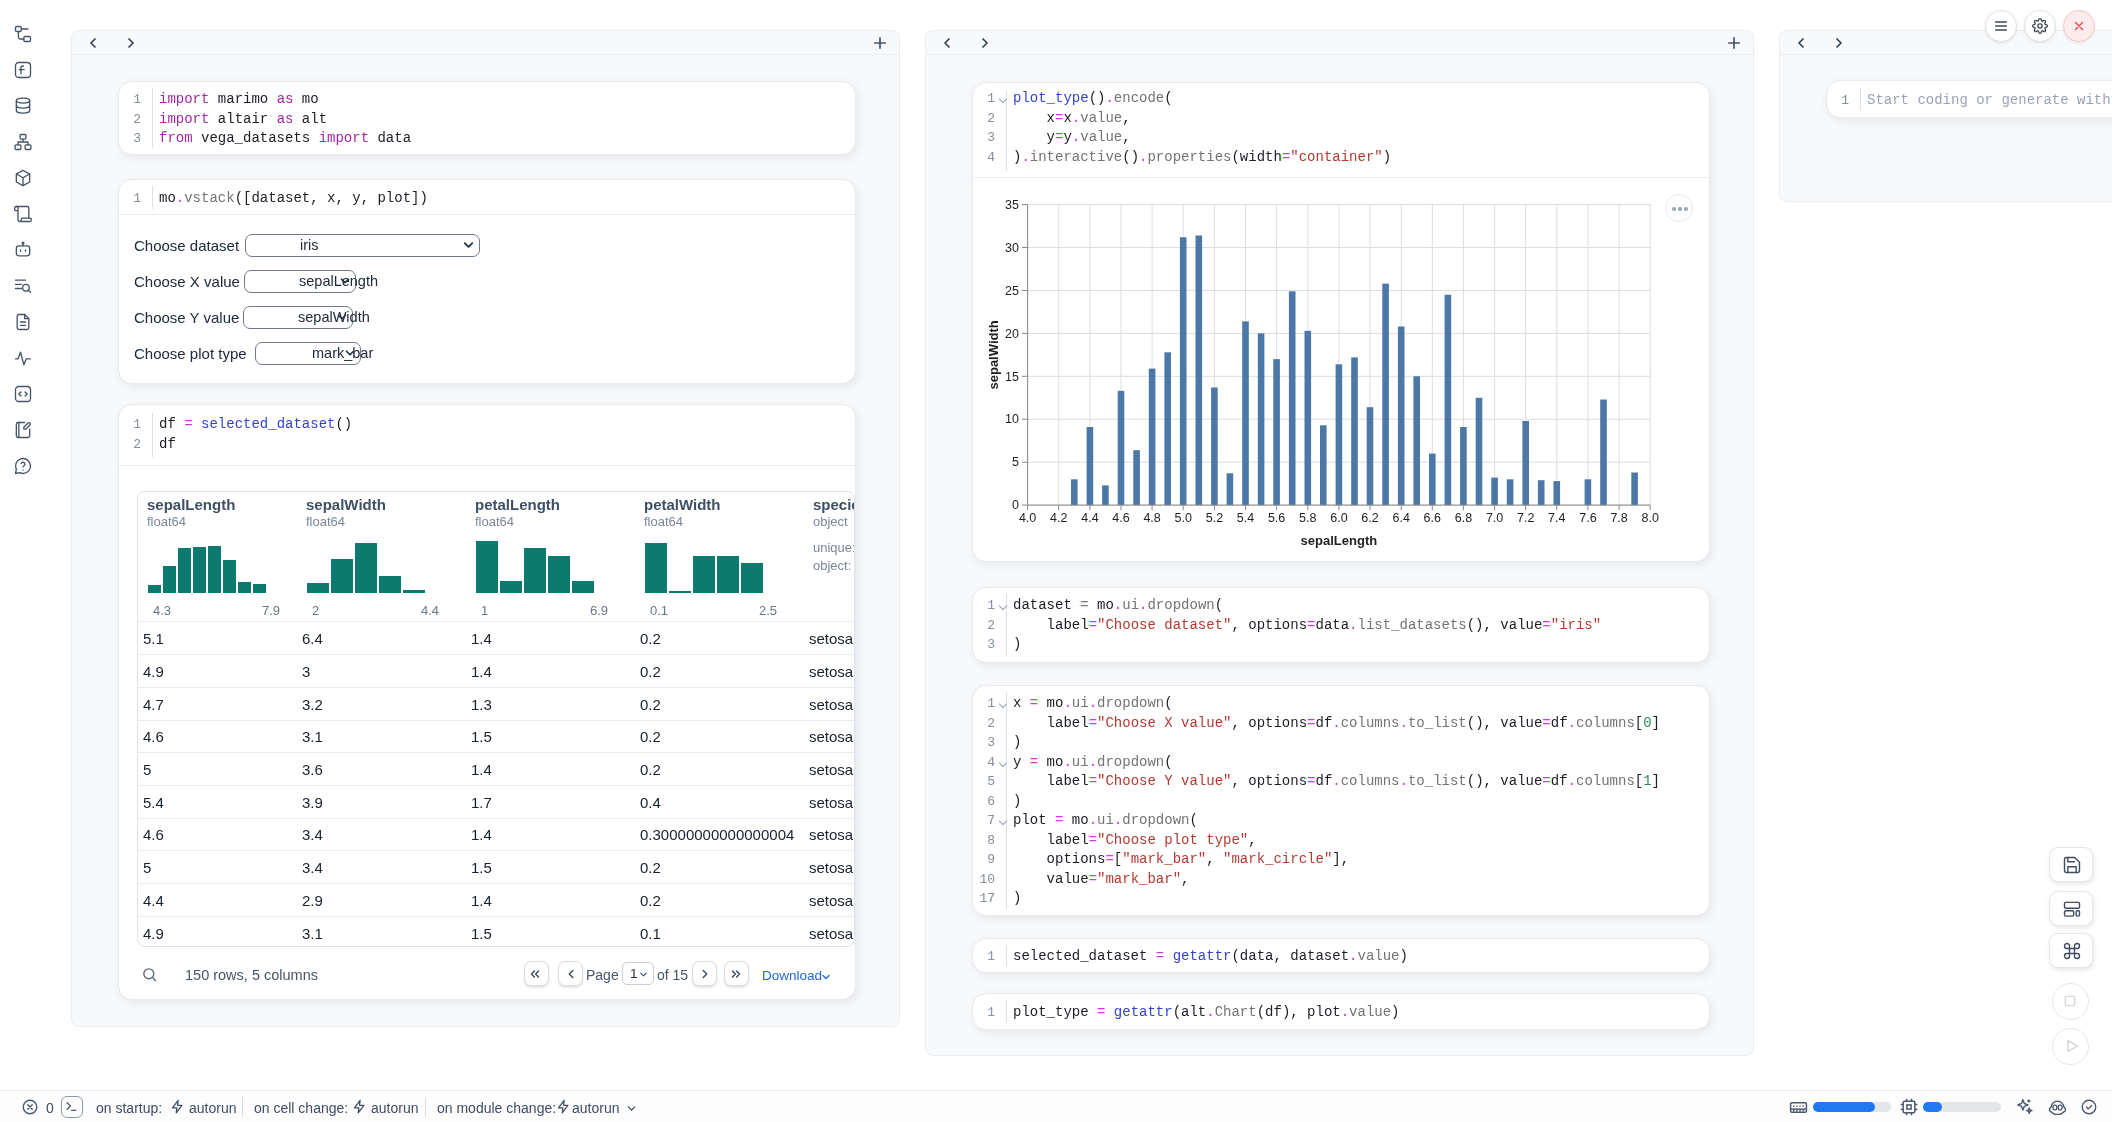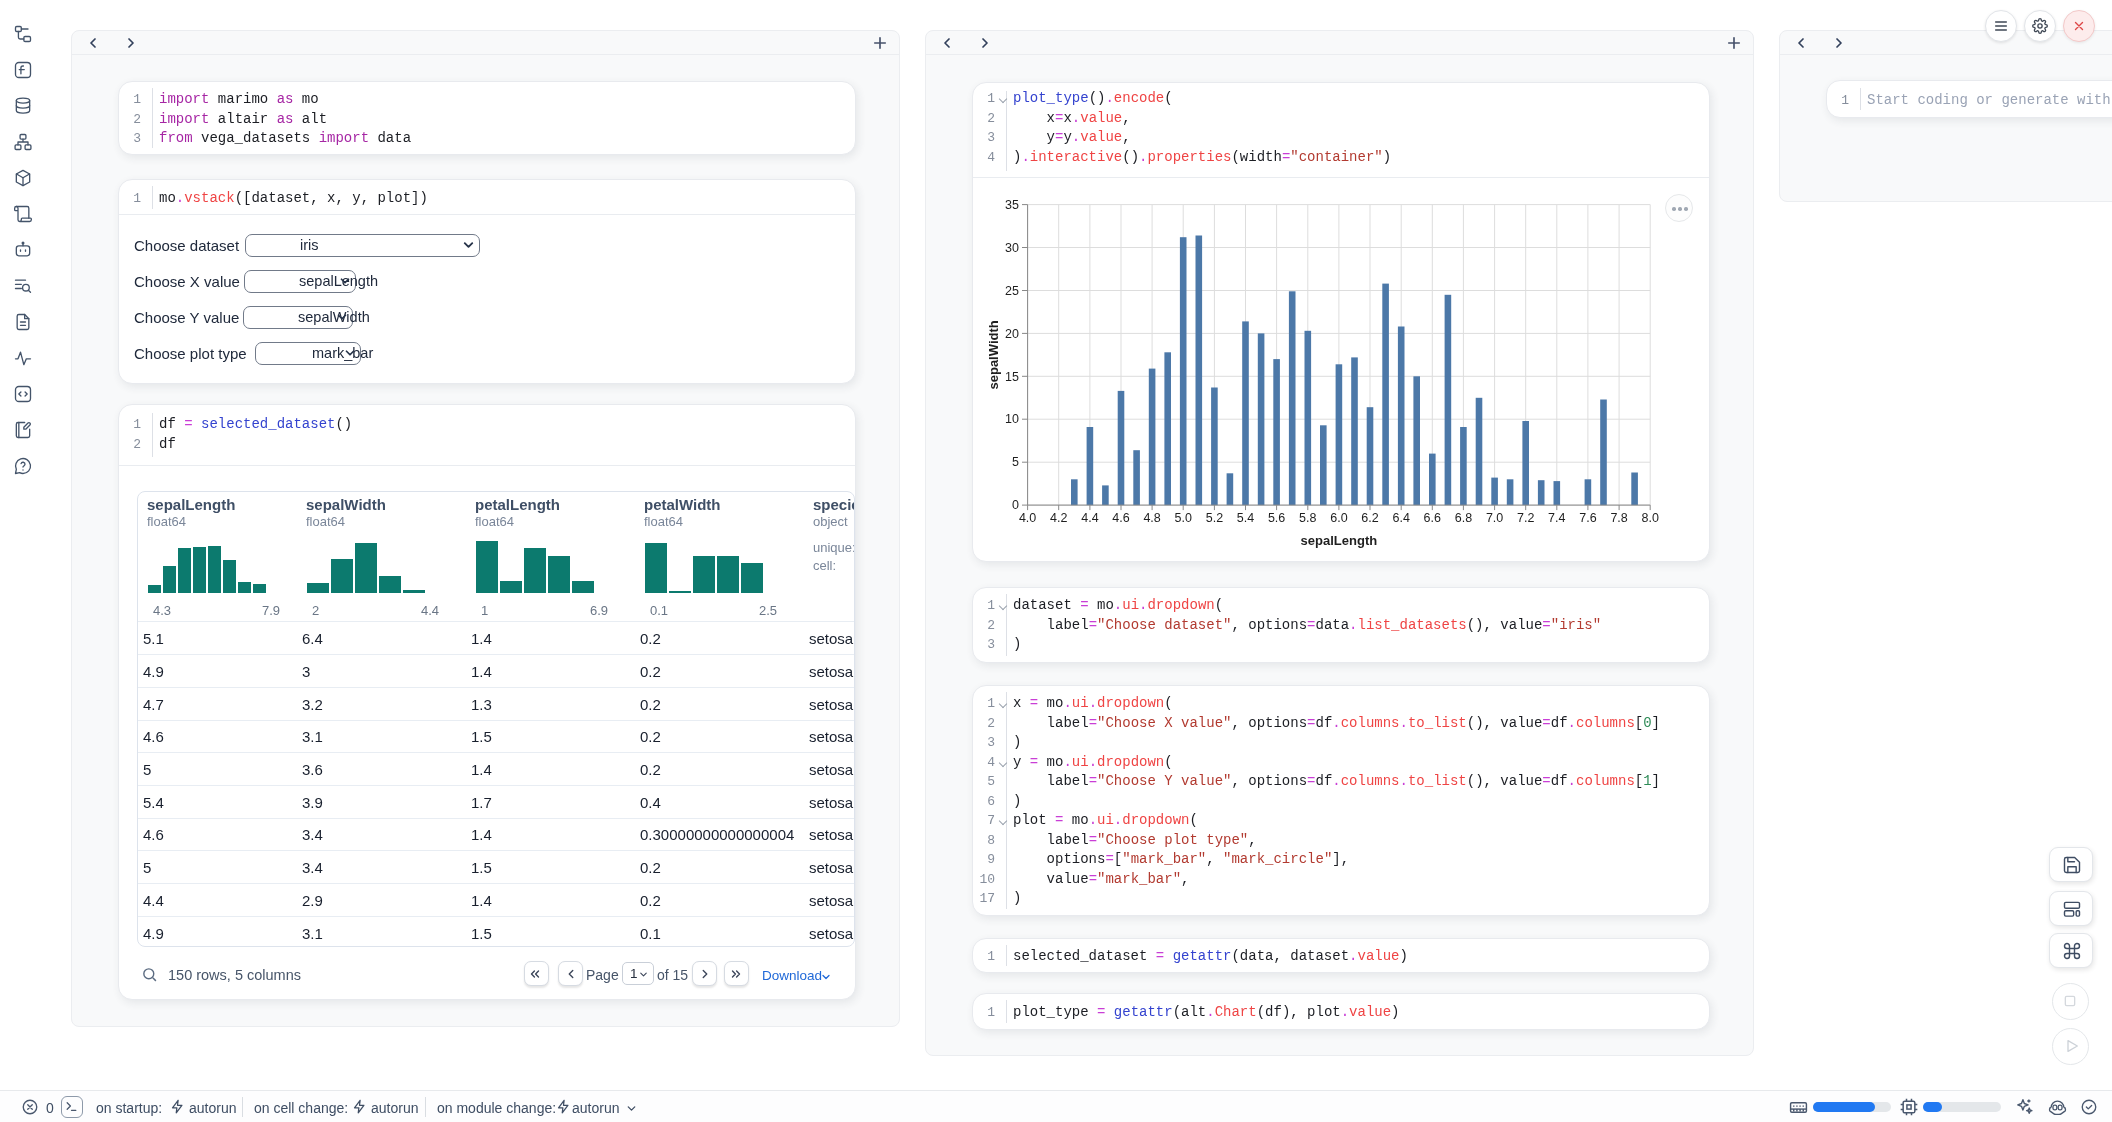--- a/index.html
+++ b/index.html
@@ -15,21 +15,21 @@
   .code { position:absolute; left:0; right:0; top:0; font-family:"Liberation Mono", monospace;
     font-size:14px; line-height:19.5px; color:#1c1e24; }
   .cl { position:relative; padding-left:40px; white-space:pre; height:19.5px; }
   .ln { position:absolute; left:0; top:0; width:22px; text-align:right; color:#868e9c; font-size:13px; }
   .fold { position:absolute; left:26px; top:7px; width:8px; height:8px; }
   .fold:after { content:''; position:absolute; left:1px; top:0; width:5px; height:5px;
     border-right:1.5px solid #9aa2ad; border-bottom:1.5px solid #9aa2ad; transform:rotate(45deg); }
   .gut { position:absolute; left:32.5px; top:6px; bottom:6px; width:1px; background:#dde0e6; }
   .kw { color:#a626a4; }
   .fn { color:#3443cf; }
-  .mt { color:#ef4444;margin-top:12px; }
+  .mt { color:#737373;margin-top:12px; }
   .st { color:#b23a30; }
   .op { color:#c93ed6; }
   .nm { color:#2e8b57; }
   .outdiv { position:absolute; left:0; right:0; height:1px; background:#e9ecf0; }
   .uilabel { position:absolute; font-size:15px; color:#202a3c; }
   .sel { position:absolute; background:#fff; border:1.4px solid #717a89; border-radius:7px;
     font-size:14.5px; color:#202a3c; }
   .sel .txt { position:absolute; left:14px; top:50%; transform:translateY(-50%); white-space:nowrap;margin-left:40px; }
   .sel svg { position:absolute; right:3px; top:50%; transform:translateY(-50%); }
 </style>
@@ -224,21 +224,21 @@
 <div style="position:absolute; left:507.0px; top:51.0px; width:22.4px; height:50.0px; background:#0c7a6e;"></div>
 <div style="position:absolute; left:531.0px; top:99.0px; width:22.4px; height:2.0px; background:#0c7a6e;"></div>
 <div style="position:absolute; left:555.0px; top:63.5px; width:22.4px; height:37.5px; background:#0c7a6e;"></div>
 <div style="position:absolute; left:579.0px; top:63.5px; width:22.4px; height:37.5px; background:#0c7a6e;"></div>
 <div style="position:absolute; left:603.0px; top:70.5px; width:22.4px; height:30.5px; background:#0c7a6e;"></div>
 <div style="position:absolute; left:512px; top:111px; font-size:13px; color:#6a7686;">0.1</div>
 <div style="position:absolute; left:599px; top:111px; width:40px; text-align:right; font-size:13px; color:#6a7686;">2.5</div>
 <div style="position:absolute; left:675px; top:4px; font-size:15px; font-weight:bold; color:#3f4f66;">species</div>
 <div style="position:absolute; left:675px; top:22px; font-size:13px; color:#7a8699;">object</div>
 <div style="position:absolute; left:675px; top:48px; font-size:13px; color:#7a8699;">unique:</div>
-<div style="position:absolute; left:675px; top:66px; font-size:13px; color:#7a8699;">cell:</div>
+<div style="position:absolute; left:675px; top:66px; font-size:13px; color:#7a8699;">object:</div>
 <div style="position:absolute; left:0; width:718px; top:129.4px; height:32.7px; border-top:1px solid #e8edf3;">
 <span style="position:absolute; left:5px; top:50%; transform:translateY(-50%); font-size:15px; color:#19202e; white-space:nowrap;">5.1</span>
 <span style="position:absolute; left:164px; top:50%; transform:translateY(-50%); font-size:15px; color:#19202e; white-space:nowrap;">6.4</span>
 <span style="position:absolute; left:333px; top:50%; transform:translateY(-50%); font-size:15px; color:#19202e; white-space:nowrap;">1.4</span>
 <span style="position:absolute; left:502px; top:50%; transform:translateY(-50%); font-size:15px; color:#19202e; white-space:nowrap;">0.2</span>
 <span style="position:absolute; left:671px; top:50%; transform:translateY(-50%); font-size:15px; color:#19202e; white-space:nowrap;">setosa</span>
 </div>
 <div style="position:absolute; left:0; width:718px; top:162.1px; height:32.7px; border-top:1px solid #e8edf3;">
 <span style="position:absolute; left:5px; top:50%; transform:translateY(-50%); font-size:15px; color:#19202e; white-space:nowrap;">4.9</span>
 <span style="position:absolute; left:164px; top:50%; transform:translateY(-50%); font-size:15px; color:#19202e; white-space:nowrap;">3</span>
@@ -301,21 +301,21 @@
 <span style="position:absolute; left:333px; top:50%; transform:translateY(-50%); font-size:15px; color:#19202e; white-space:nowrap;">1.5</span>
 <span style="position:absolute; left:502px; top:50%; transform:translateY(-50%); font-size:15px; color:#19202e; white-space:nowrap;">0.1</span>
 <span style="position:absolute; left:671px; top:50%; transform:translateY(-50%); font-size:15px; color:#19202e; white-space:nowrap;">setosa</span>
 </div>
 </div>
       <div id="dffooter" style="position:absolute; left:0; right:0; top:542px; height:54px; font-size:14.5px; color:#475569;">
 <svg style="position:absolute; left:22px; top:19px;" width="17" height="17" viewBox="0 0 24 24" fill="none" stroke="#5b6b81" stroke-width="2">
             <circle cx="11" cy="11" r="7"></circle>
             <path d="M21 21l-4.4-4.4"></path>
           </svg>
-<div style="position:absolute; left:49px; top:20px;text-align:right;">150 rows, 5 columns</div>
+<div style="position:absolute; left:66px; top:20px;text-align:right;">150 rows, 5 columns</div>
 <div style="left:405px; position:absolute; top:14px; width:25px; height:25px; background:#fff; border:1px solid #d6dbe2; border-radius:7px; box-shadow:0 1.5px 2px rgba(0,0,0,.1);">
             <svg style="position:absolute;left:3px;top:5px;" width="14" height="14" viewBox="0 0 24 24" fill="none" stroke="#3c465a" stroke-width="2.4" stroke-linecap="round" stroke-linejoin="round">
               <path d="M11 17l-5-5 5-5M18 17l-5-5 5-5"></path>
             </svg>
           </div>
 <div style="left:439px; position:absolute; top:14px; width:25px; height:25px; background:#fff; border:1px solid #d6dbe2; border-radius:7px; box-shadow:0 1.5px 2px rgba(0,0,0,.1);">
             <svg style="position:absolute;left:5px;top:5px;" width="14" height="14" viewBox="0 0 24 24" fill="none" stroke="#3c465a" stroke-width="2.4" stroke-linecap="round" stroke-linejoin="round">
               <path d="M15 18l-6-6 6-6"></path>
             </svg>
           </div>

